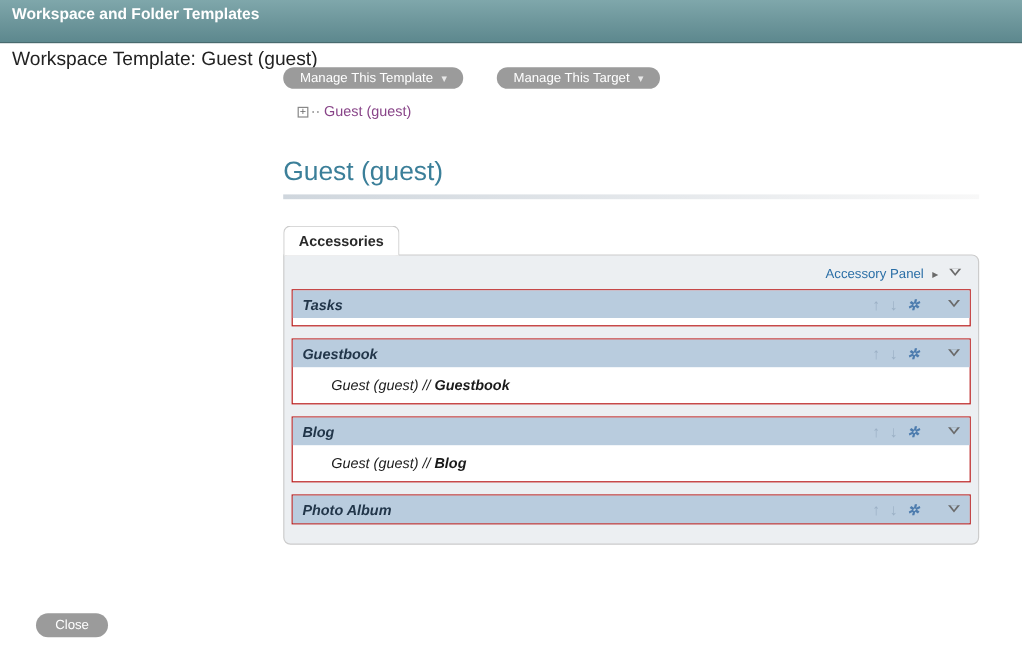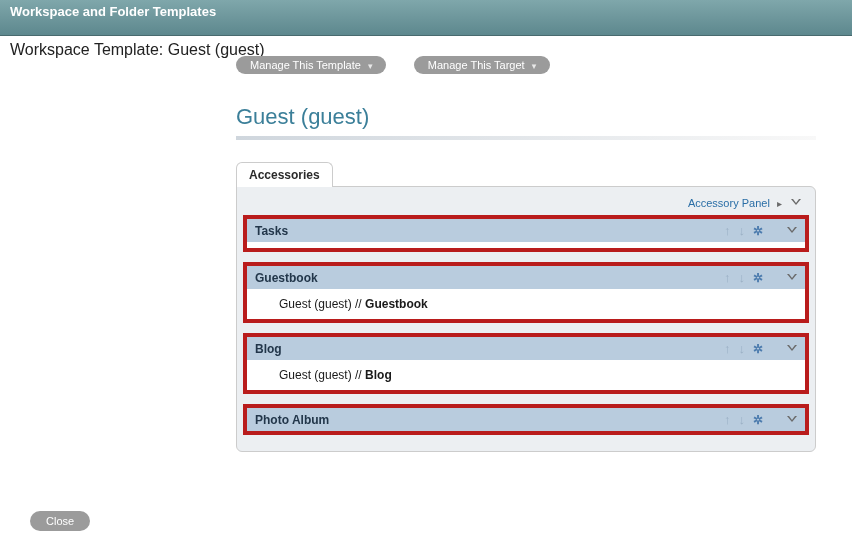--- a/index.html
+++ b/index.html
@@ -57,21 +57,21 @@
     content: ""; display: block; width: 0; height: 0;
     border-left: 5px solid transparent; border-right: 5px solid transparent;
     border-top: 6px solid #6a6a6a;
   }
   .chev-hollow::after {
     content: ""; display: block; width: 0; height: 0;
     border-left: 3px solid transparent; border-right: 3px solid transparent;
     border-top: 4px solid #eceff2; position: absolute; top: 0; left: 2px;
   }
   .sec {
-    border: 4px solid #b91c1c; background: #fff; margin-bottom: 10px;
+    border: 1px solid #b91c1c; background: #fff; margin-bottom: 10px; font-style: italic;
   }
   .sec-head {
     background: #b9ccde; padding: 4px 8px; font-weight: bold; color: #22364a;
     display: flex; align-items: center; justify-content: space-between;
   }
   .sec-head-title { flex: 1; }
   .sec-controls { display: flex; align-items: center; gap: 8px; }
   .ctl-arrow { color: #9bb0c5; font-size: 13px; cursor: pointer; font-weight: bold; }
   .ctl-gear { color: #4d7cae; cursor: pointer; font-size: 12px; }
   .ctl-chev { cursor: pointer; position: relative; top: 0; margin-left: 10px; }
@@ -100,20 +100,23 @@
       <span class="pill">
         <span>Manage This Template</span>
         <span class="arrow-down">▾</span>
       </span>
       <span class="pill">
         <span>Manage This Target</span>
         <span class="arrow-down">▾</span>
       </span>
     </div>
 
+    <div class="tree-row">
+      <span class="tree-expand">+</span><span class="tree-dots">··</span><span class="tree-link">Guest (guest)</span>
+    </div>
 
     <h1 class="main-heading">Guest (guest)</h1>
     <div class="hr-grad"></div>
 
     <div class="tabbar">
       <span class="tab">Accessories</span>
     </div>
 
     <div class="panel">
       <div class="accessory-link-row">

